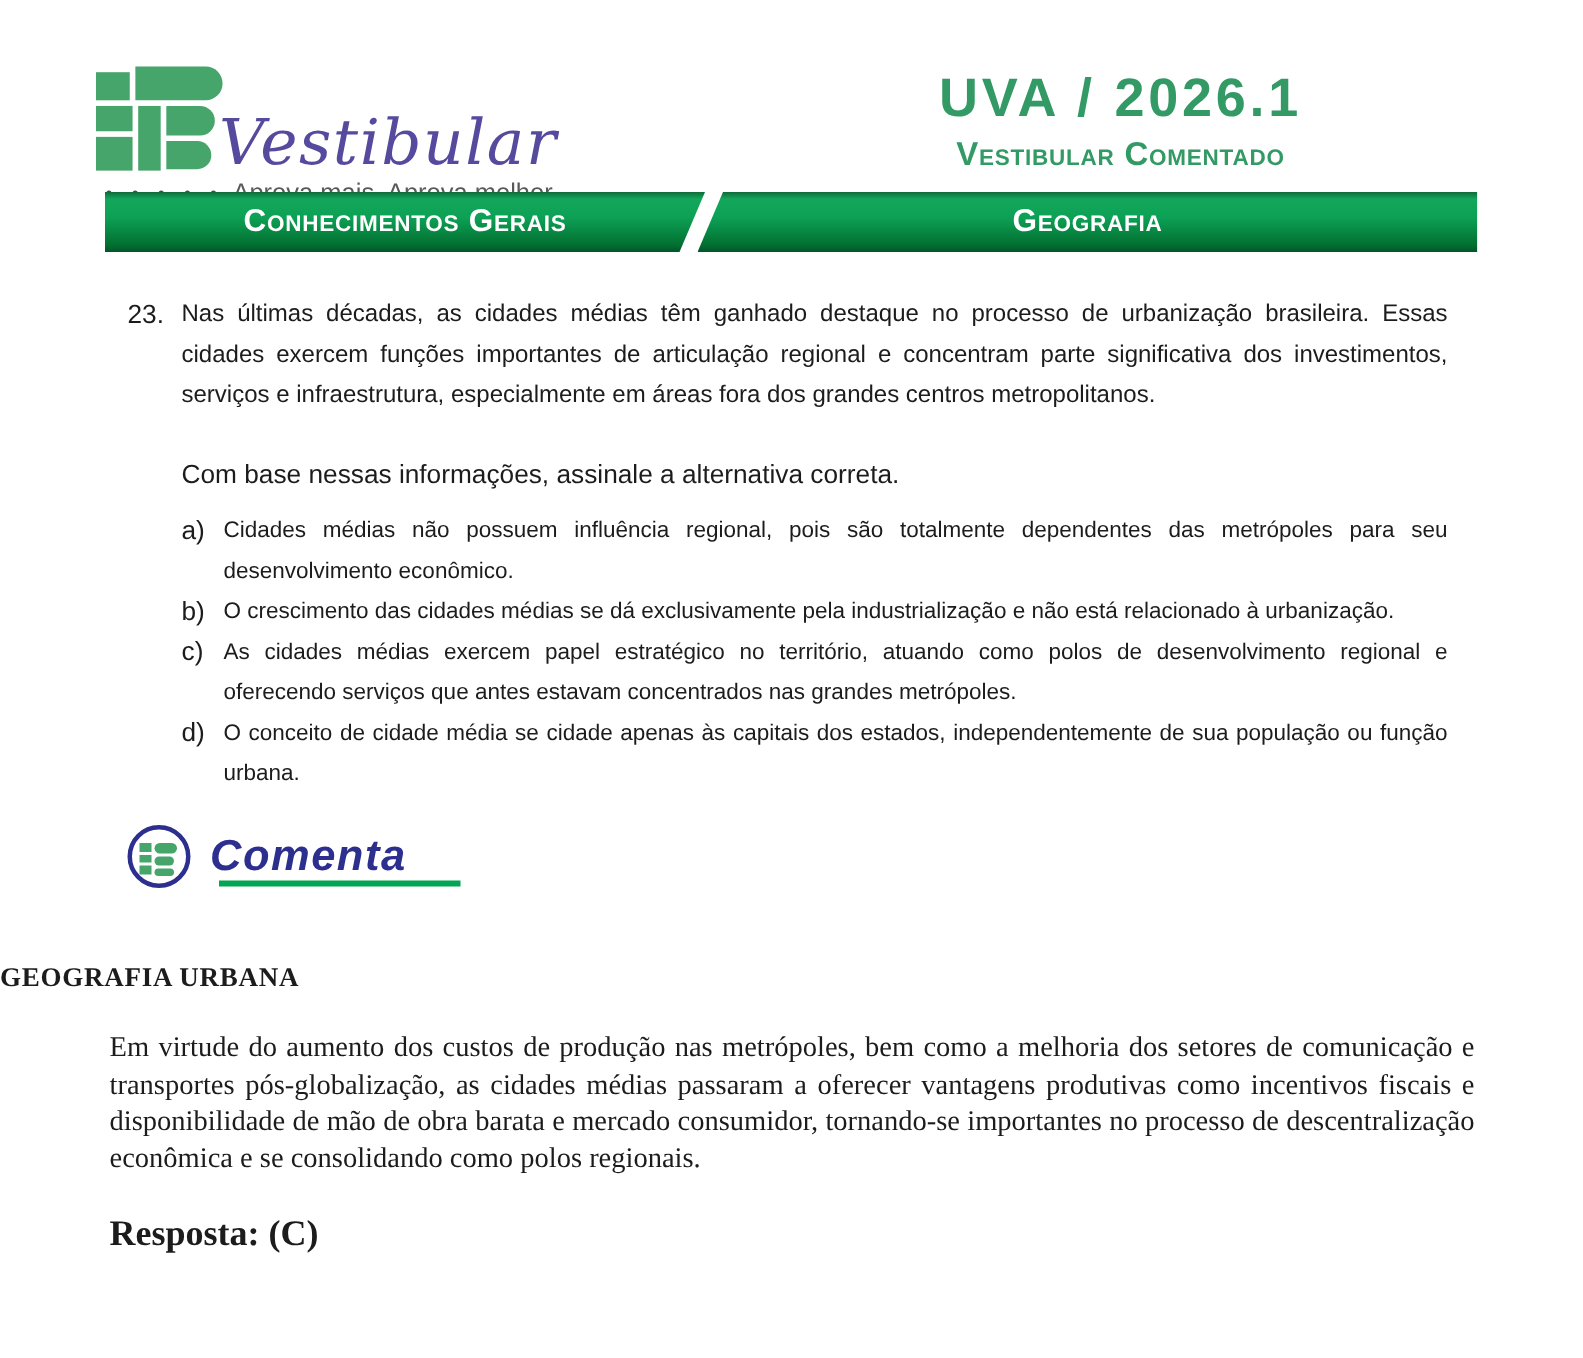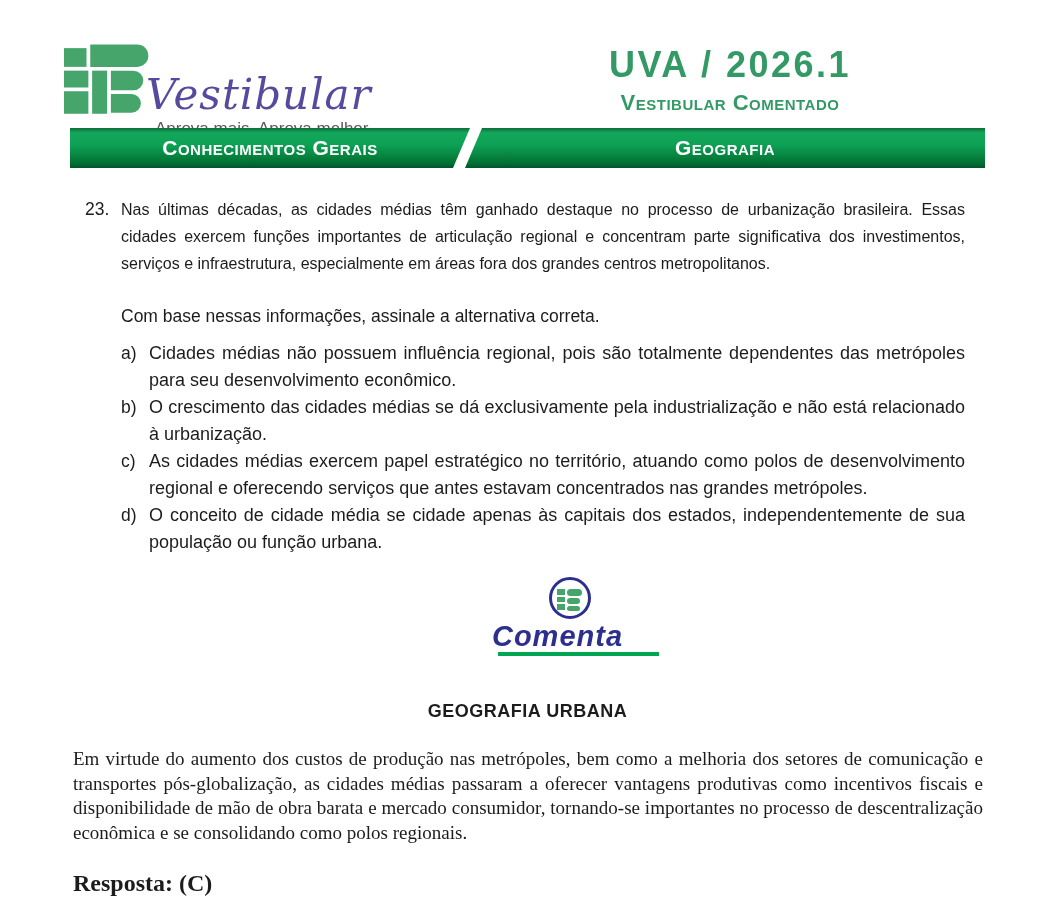--- a/index.html
+++ b/index.html
@@ -11,21 +11,21 @@
   .logo-block { position:absolute; left:64px; top:42px; }
   .logo-row { display:flex; align-items:flex-end; }
   .fb-mark { width:90px; height:76px; }
   .brand-script { font-family:"DejaVu Serif", serif; font-style:italic;
                   font-size:42px; color:#564a9e; line-height:1;
                   margin-left:-8px; margin-bottom:2px; letter-spacing:1px; }
   .tagline { margin-top:1px; margin-left:6px; font-size:17px; color:#58595b;
              display:flex; align-items:center; gap:6px; }
   .tagline .dots { letter-spacing:4px; font-size:15px; color:#4a4a4c; }
 
-  .title-block { position:absolute; left:515px; top:44px; width:430px; text-align:center; }
+  .title-block { position:absolute; left:532px; top:44px; width:430px; text-align:center; }
   .exam-title { font-size:36px; font-weight:bold; color:#339a66; letter-spacing:2.5px; }
   .exam-subtitle { margin-top:4px; font-size:22px; font-weight:bold; color:#339a66;
                    font-variant:small-caps; letter-spacing:0.5px; }
 
   
   .banner { position:relative; height:40px; margin:0 70px; }
   .banner-seg { position:absolute; top:0; bottom:0;
       background:linear-gradient(180deg,#0f6b38 0%, #13a75c 12%, #0da156 42%, #027031 88%, #02542a 100%);
       display:flex; align-items:center; justify-content:center; }
   .banner-left  { left:0; width:400px;
@@ -36,34 +36,34 @@
                   font-variant:small-caps; letter-spacing:0.5px; }
 
   
   .q-row { display:grid; grid-template-columns:36px 1fr; margin:28px 90px 17px 85px; }
   .q-num { font-size:17.5px; line-height:27px; }
   .q-body { font-size:16px; line-height:27px; text-align:justify; }
   .q-stem { margin:26px 90px 0 121px; font-size:17.5px; line-height:27px; }
   .options { margin:10px 90px 0 121px; }
   .option { display:grid; grid-template-columns:28px 1fr; }
   .opt-letter { font-size:17.5px; line-height:27px; }
-  .opt-text { font-size:18px; line-height:27px; text-align:justify; }
+  .opt-text { font-size:15px; line-height:27px; text-align:justify; }
 
   
-  .comenta-row { margin:20px 0 0 84px; display:flex; align-items:center;flex-direction:column; }
+  .comenta-row { margin:20px 0 0 84px; display:flex; align-items:center; }
   .comenta-badge { width:44px; height:44px; }
   .comenta-wordwrap { position:relative; margin-left:12px; padding-right:36px; }
   .comenta-word { font-size:29px; font-weight:bold; font-style:italic;
                   color:#2d2f8f; letter-spacing:1px; }
   .comenta-wordwrap::after { content:""; position:absolute; left:6px; right:0;
                   bottom:-3px; height:4px; background:#00a651; }
 
   
-  .comment-heading { margin-top:48px; text-align:center;
-      font-family:Liberation Sans, sans-serif; font-size:18px; font-weight:bold;
+  .comment-heading { margin-top:48px; 
+      font-family:Liberation Serif, serif; font-size:18px; font-weight:bold;
       letter-spacing:0.5px; }
   .comment-body { margin:25px 72px 0 73px; font-family:"Liberation Serif", serif;
       font-size:19px; line-height:24.5px; text-align:justify; }
   .answer { margin:25px 72px 0 73px; font-family:"Liberation Serif", serif;
       font-size:24px; font-weight:bold; }
 </style>
 </head>
 <body>
 
 <div class="header">

